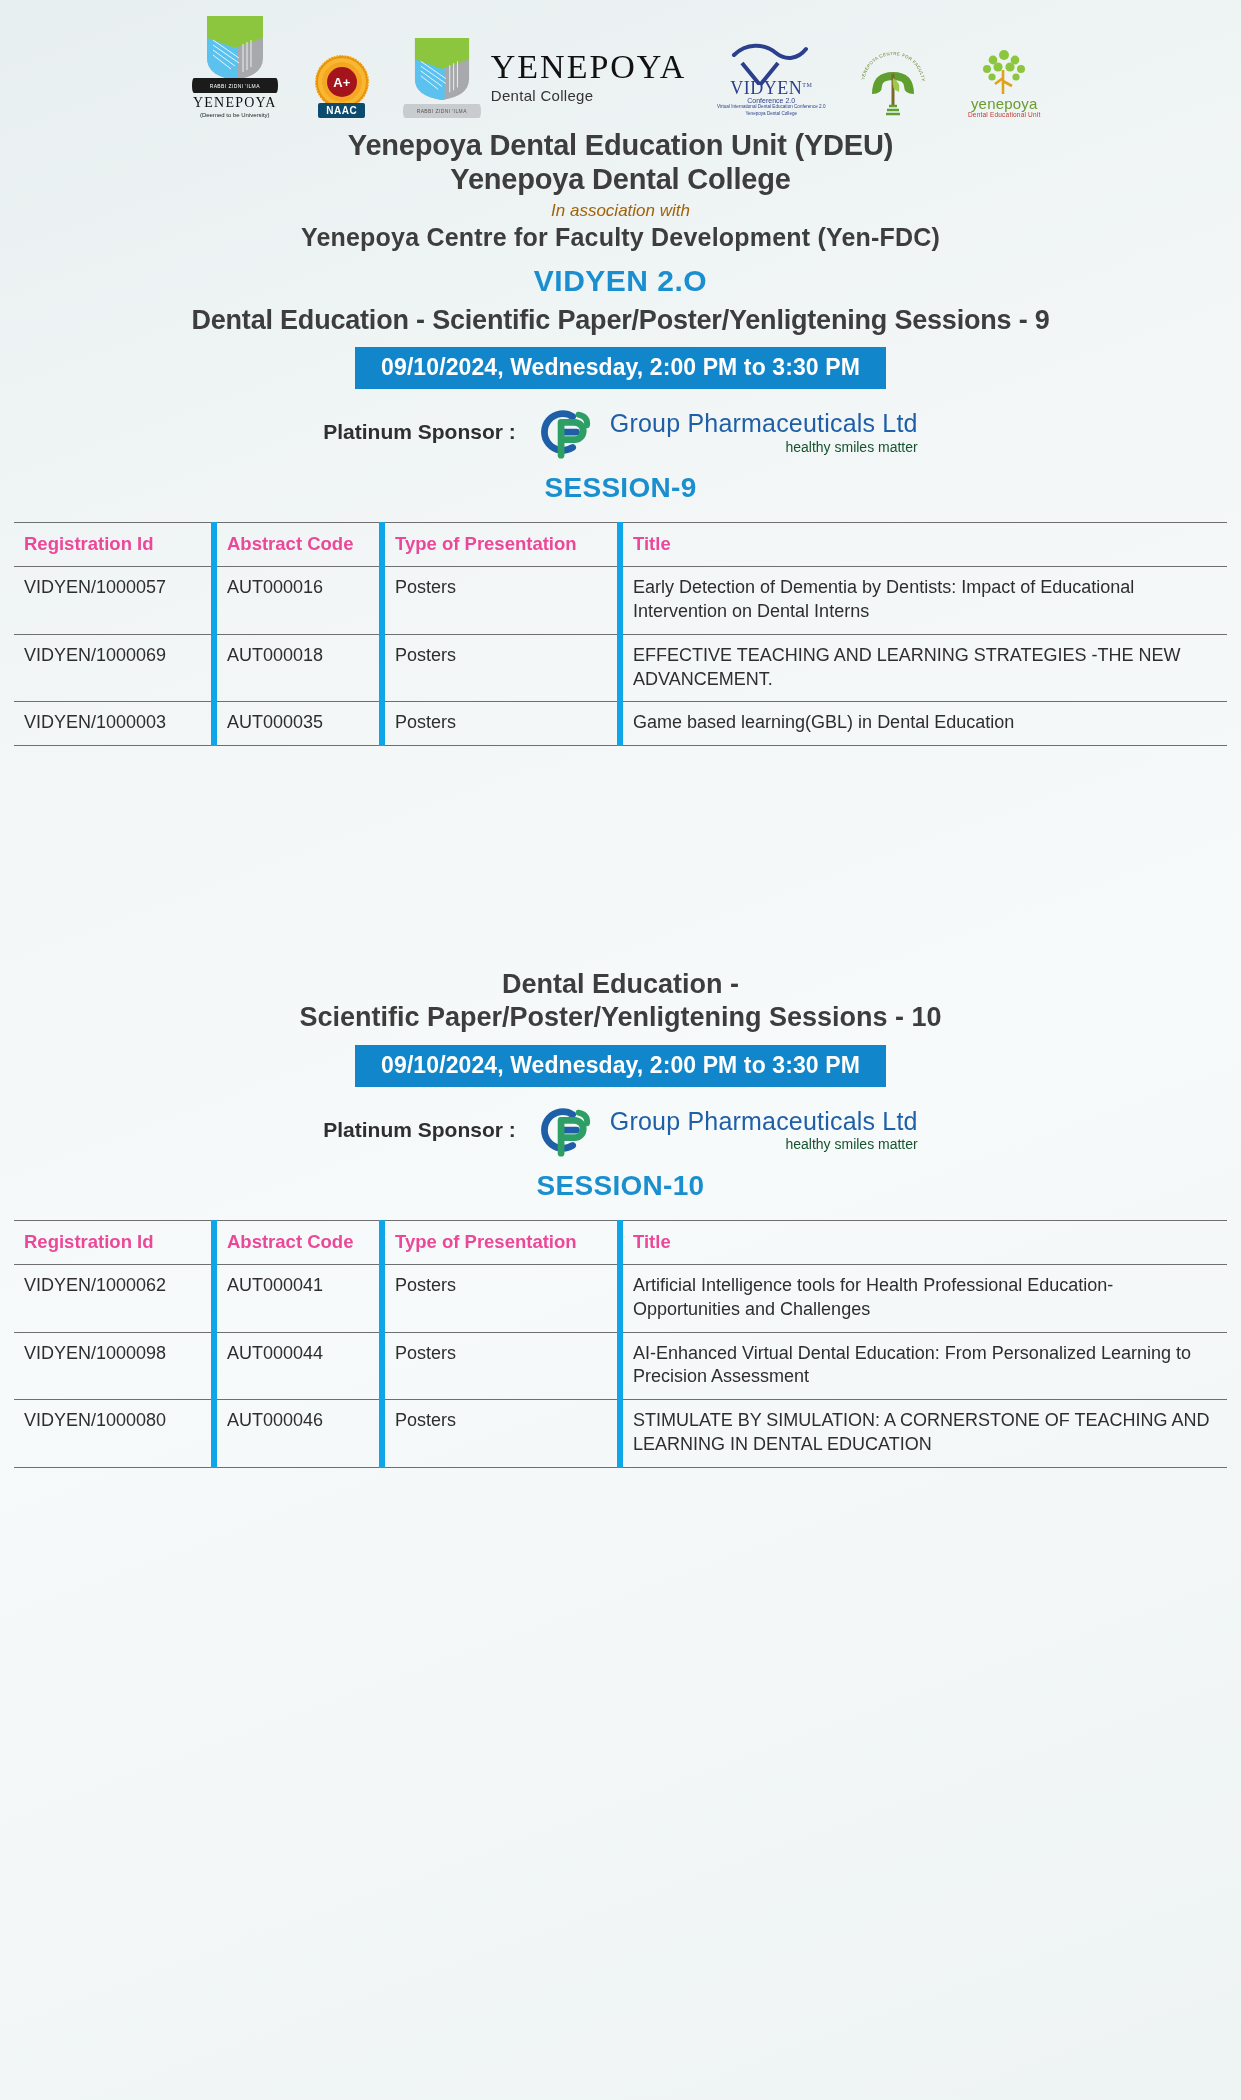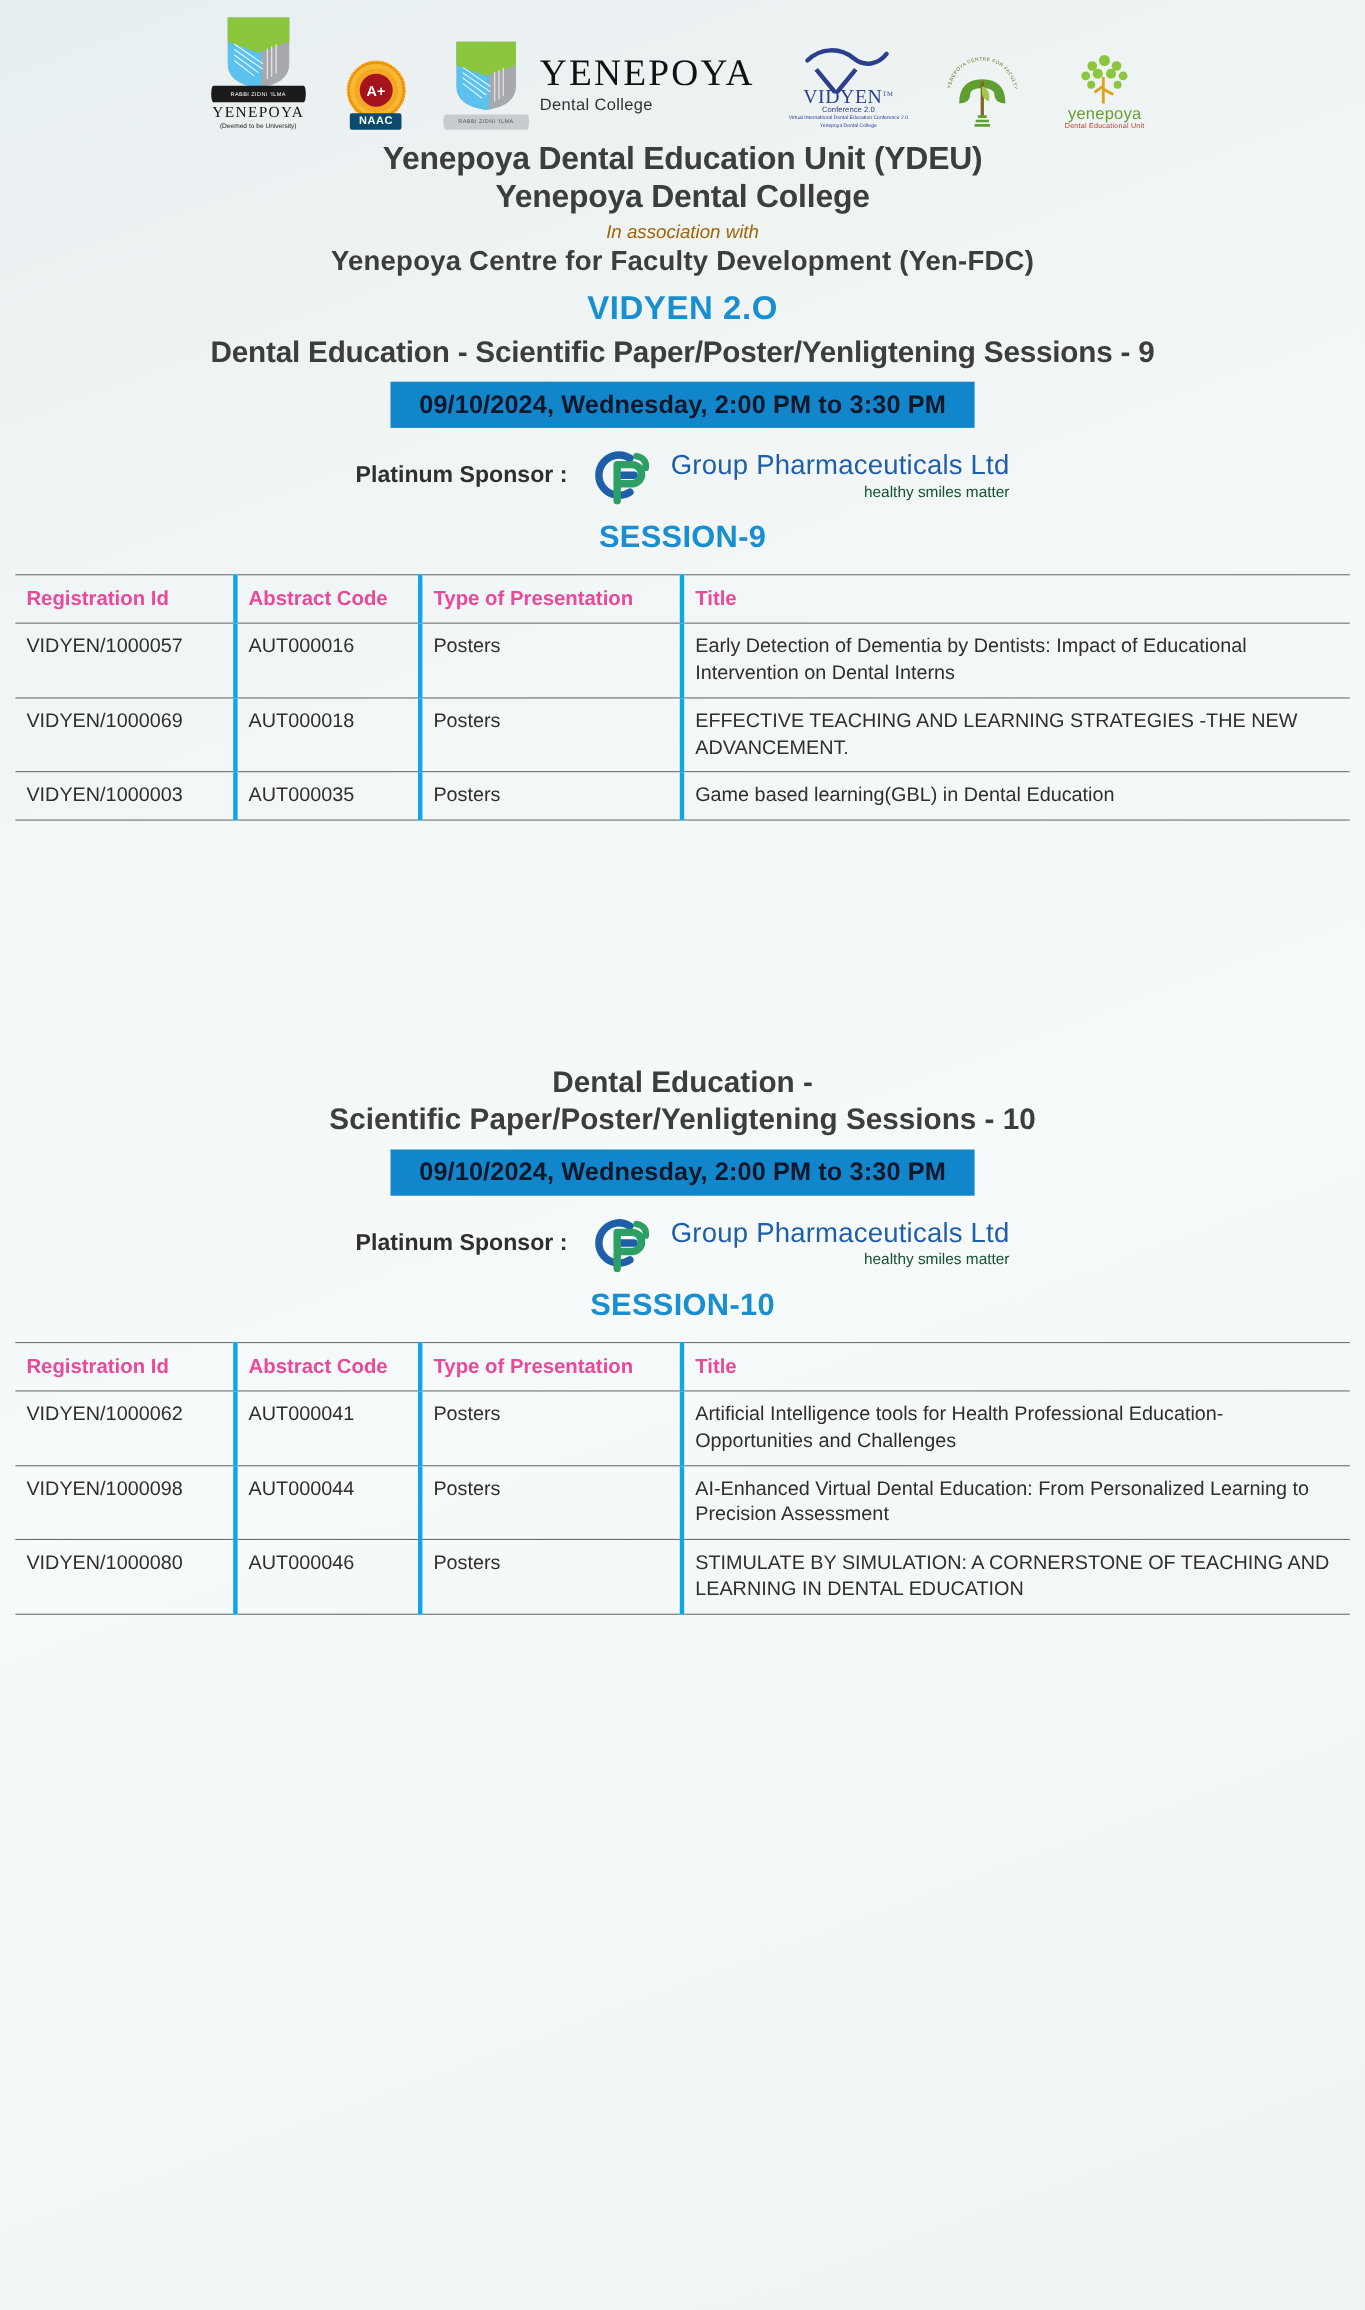--- a/index.html
+++ b/index.html
@@ -134,21 +134,21 @@
   .t-session-line {
     font-family: "Liberation Sans Narrow","Liberation Sans", sans-serif;
     font-weight: bold; font-size: 27px; color: #3d3d3d; margin-top: 7px;
     letter-spacing: -.2px;
   }
 
   
   .date-banner {
     margin: 11px auto 16px;
     background: #1186cb;
-    color: #0f172a;
+    color: #ffffff;
     font-weight: bold;
     font-size: 23px;
     letter-spacing: .1px;
     text-align: center;
     padding: 7px 26px 8px;
     width: max-content;
     max-width: 760px;
   }
 
   
@@ -178,21 +178,21 @@
     table-layout: fixed;
     background: transparent;
   }
   table.schedule th, table.schedule td {
     border: 1px solid #6f6f6f;
     border-left: none; border-right: none;
     padding: 9px 10px 10px;
     vertical-align: top;
     text-align: left;
   }
-  table.schedule th + th, table.schedule td + td { border-left: 4px solid #0ea5e9; }
+  table.schedule th + th, table.schedule td + td { border-left: 6px solid #0ea5e9; }
   table.schedule th:last-child, table.schedule td:last-child { border-right: none; }
   table.schedule th {
     font-family: "Liberation Sans Narrow","Liberation Sans", sans-serif;
     font-weight: bold; font-size: 18.5px; color: #ec4899;
     padding-top: 10px; padding-bottom: 11px;
   }
   table.schedule td {
     font-family: "Liberation Sans Narrow","Liberation Sans", sans-serif;
     font-size: 18px; color: #2e2e2e; line-height: 1.32;
   }

